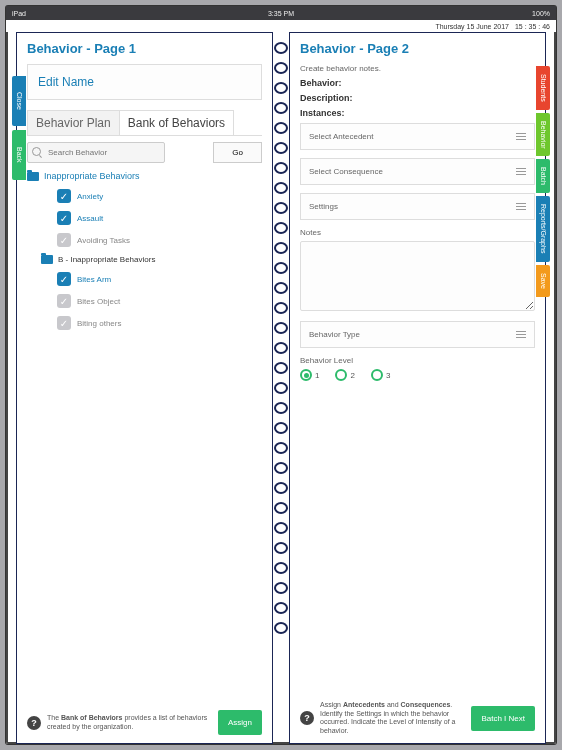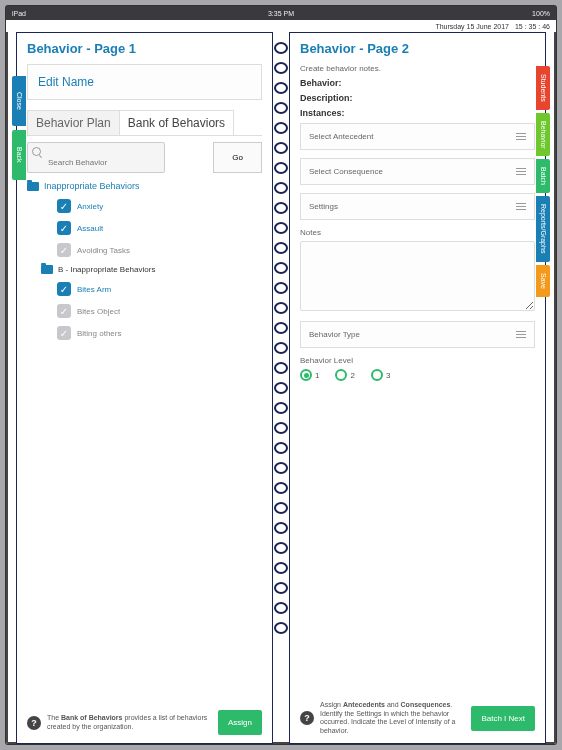--- a/index.html
+++ b/index.html
@@ -19,21 +19,21 @@
 .side-tabs-right{position:absolute;right:6px;top:60px;display:flex;flex-direction:column;gap:3px;z-index:5}
 .side-tab-r{width:14px;color:#fff;font-size:7px;display:flex;align-items:center;justify-content:center;writing-mode:vertical-rl;border-radius:0 2px 2px 0;cursor:pointer;padding:8px 0}
 .page h2{color:#1a7fb5;font-size:13px;font-weight:bold;margin-bottom:8px}
 .edit-name{border:1px solid #ddd;padding:10px;color:#1a7fb5;font-size:12px;margin-bottom:10px;background:#fdfdfd}
 .hint{color:#555;font-size:8px;margin-bottom:8px}
 .tabs{display:flex;border-bottom:1px solid #ddd;margin-bottom:6px}
 .tab{padding:5px 8px;font-size:12px;color:#666;background:#f2f2f2;border:1px solid #ddd;border-bottom:none;cursor:pointer}
 .tab.active{background:#fff;color:#444}
 .tab:first-child{margin-right:-1px}
 .search-row{display:flex;gap:4px;margin-bottom:8px}
-.search-input{flex:1;border:1px solid #ccc;border-radius:2px;padding:15px 6px 5px 20px;font-size:8px;color:#888;background:#f5f5f5}
+.search-input{flex:1;border:1px solid #ccc;border-radius:2px;padding:5px 6px 5px 20px;font-size:8px;color:#888;background:#f5f5f5}
 .go-btn{border:1px solid #ccc;background:#fafafa;padding:5px 18px;font-size:8px;cursor:pointer}
 .search-wrap{position:relative;flex:1}
 .search-wrap .mag{position:absolute;left:5px;top:5px;width:9px;height:9px;border:1px solid #999;border-radius:50%}
 .search-wrap .mag::after{content:'';position:absolute;right:-2px;bottom:-2px;width:3px;height:1px;background:#999;transform:rotate(45deg)}
 .folder-row{display:flex;align-items:flex-end;gap:5px;color:#1a7fb5;font-size:9px;margin:8px 0;cursor:pointer}
 .folder-row.sub{margin-left:14px;color:#333;font-size:8px}
 .folder-ico{width:12px;height:9px;background:#1a7fb5;border-radius:1px;position:relative}
 .folder-ico::before{content:'';position:absolute;top:-2px;left:0;width:5px;height:2px;background:#1a7fb5;border-radius:1px 1px 0 0}
 .behavior-item{display:flex;align-items:center;gap:6px;margin:8px 0 8px 30px;font-size:8px;cursor:pointer}
 .chk{width:14px;height:14px;border-radius:3px;display:flex;align-items:center;justify-content:center;color:#fff;font-size:10px}

